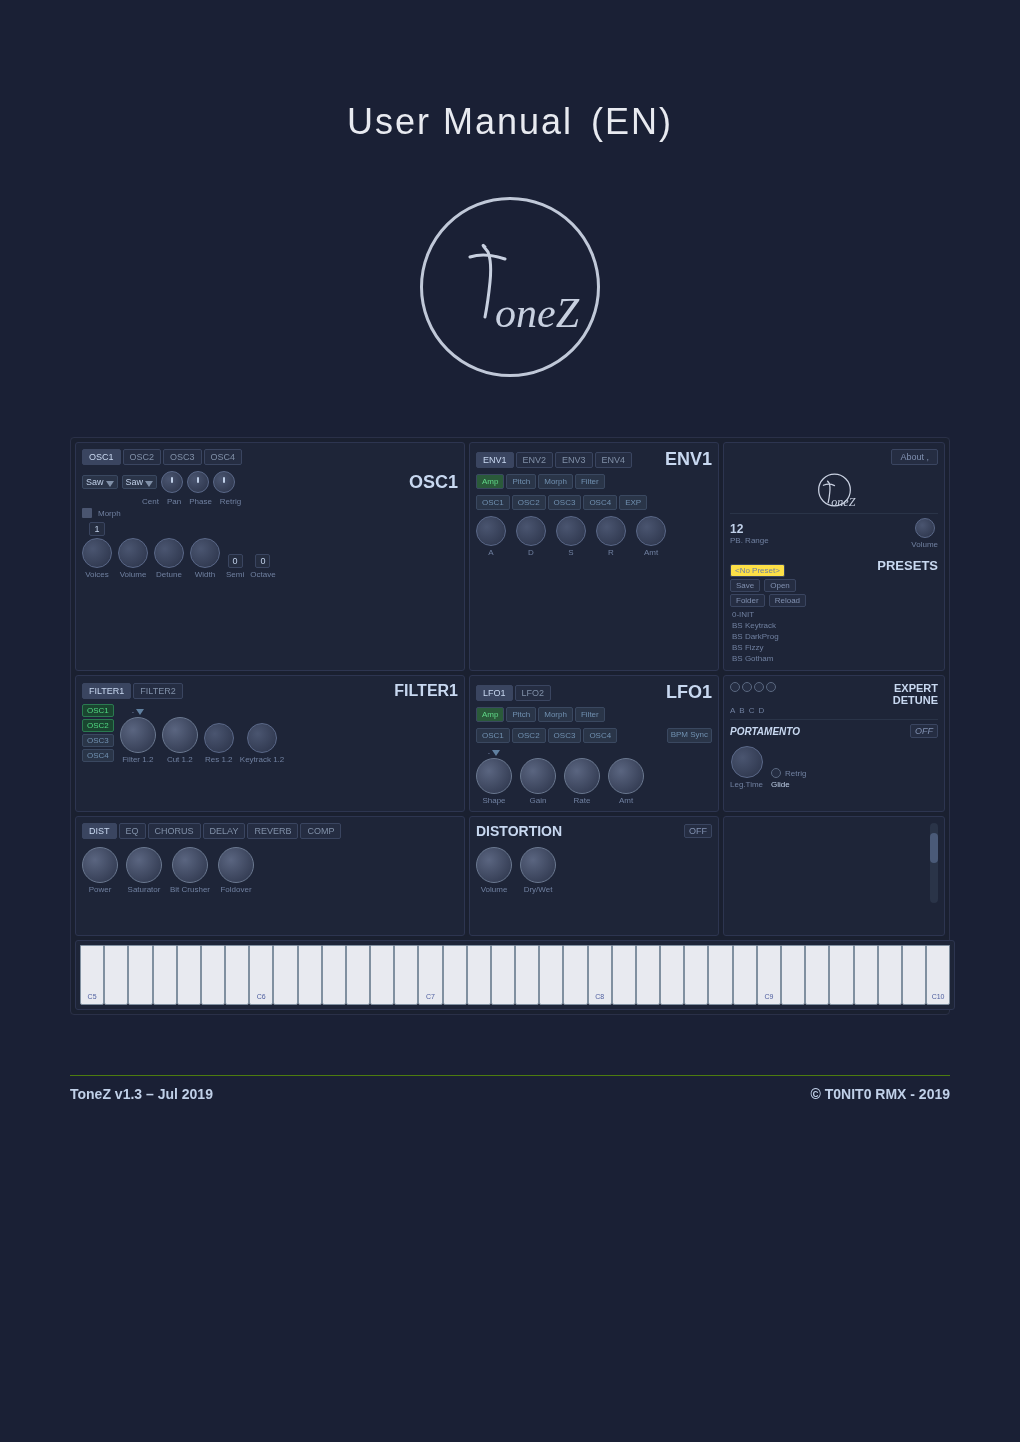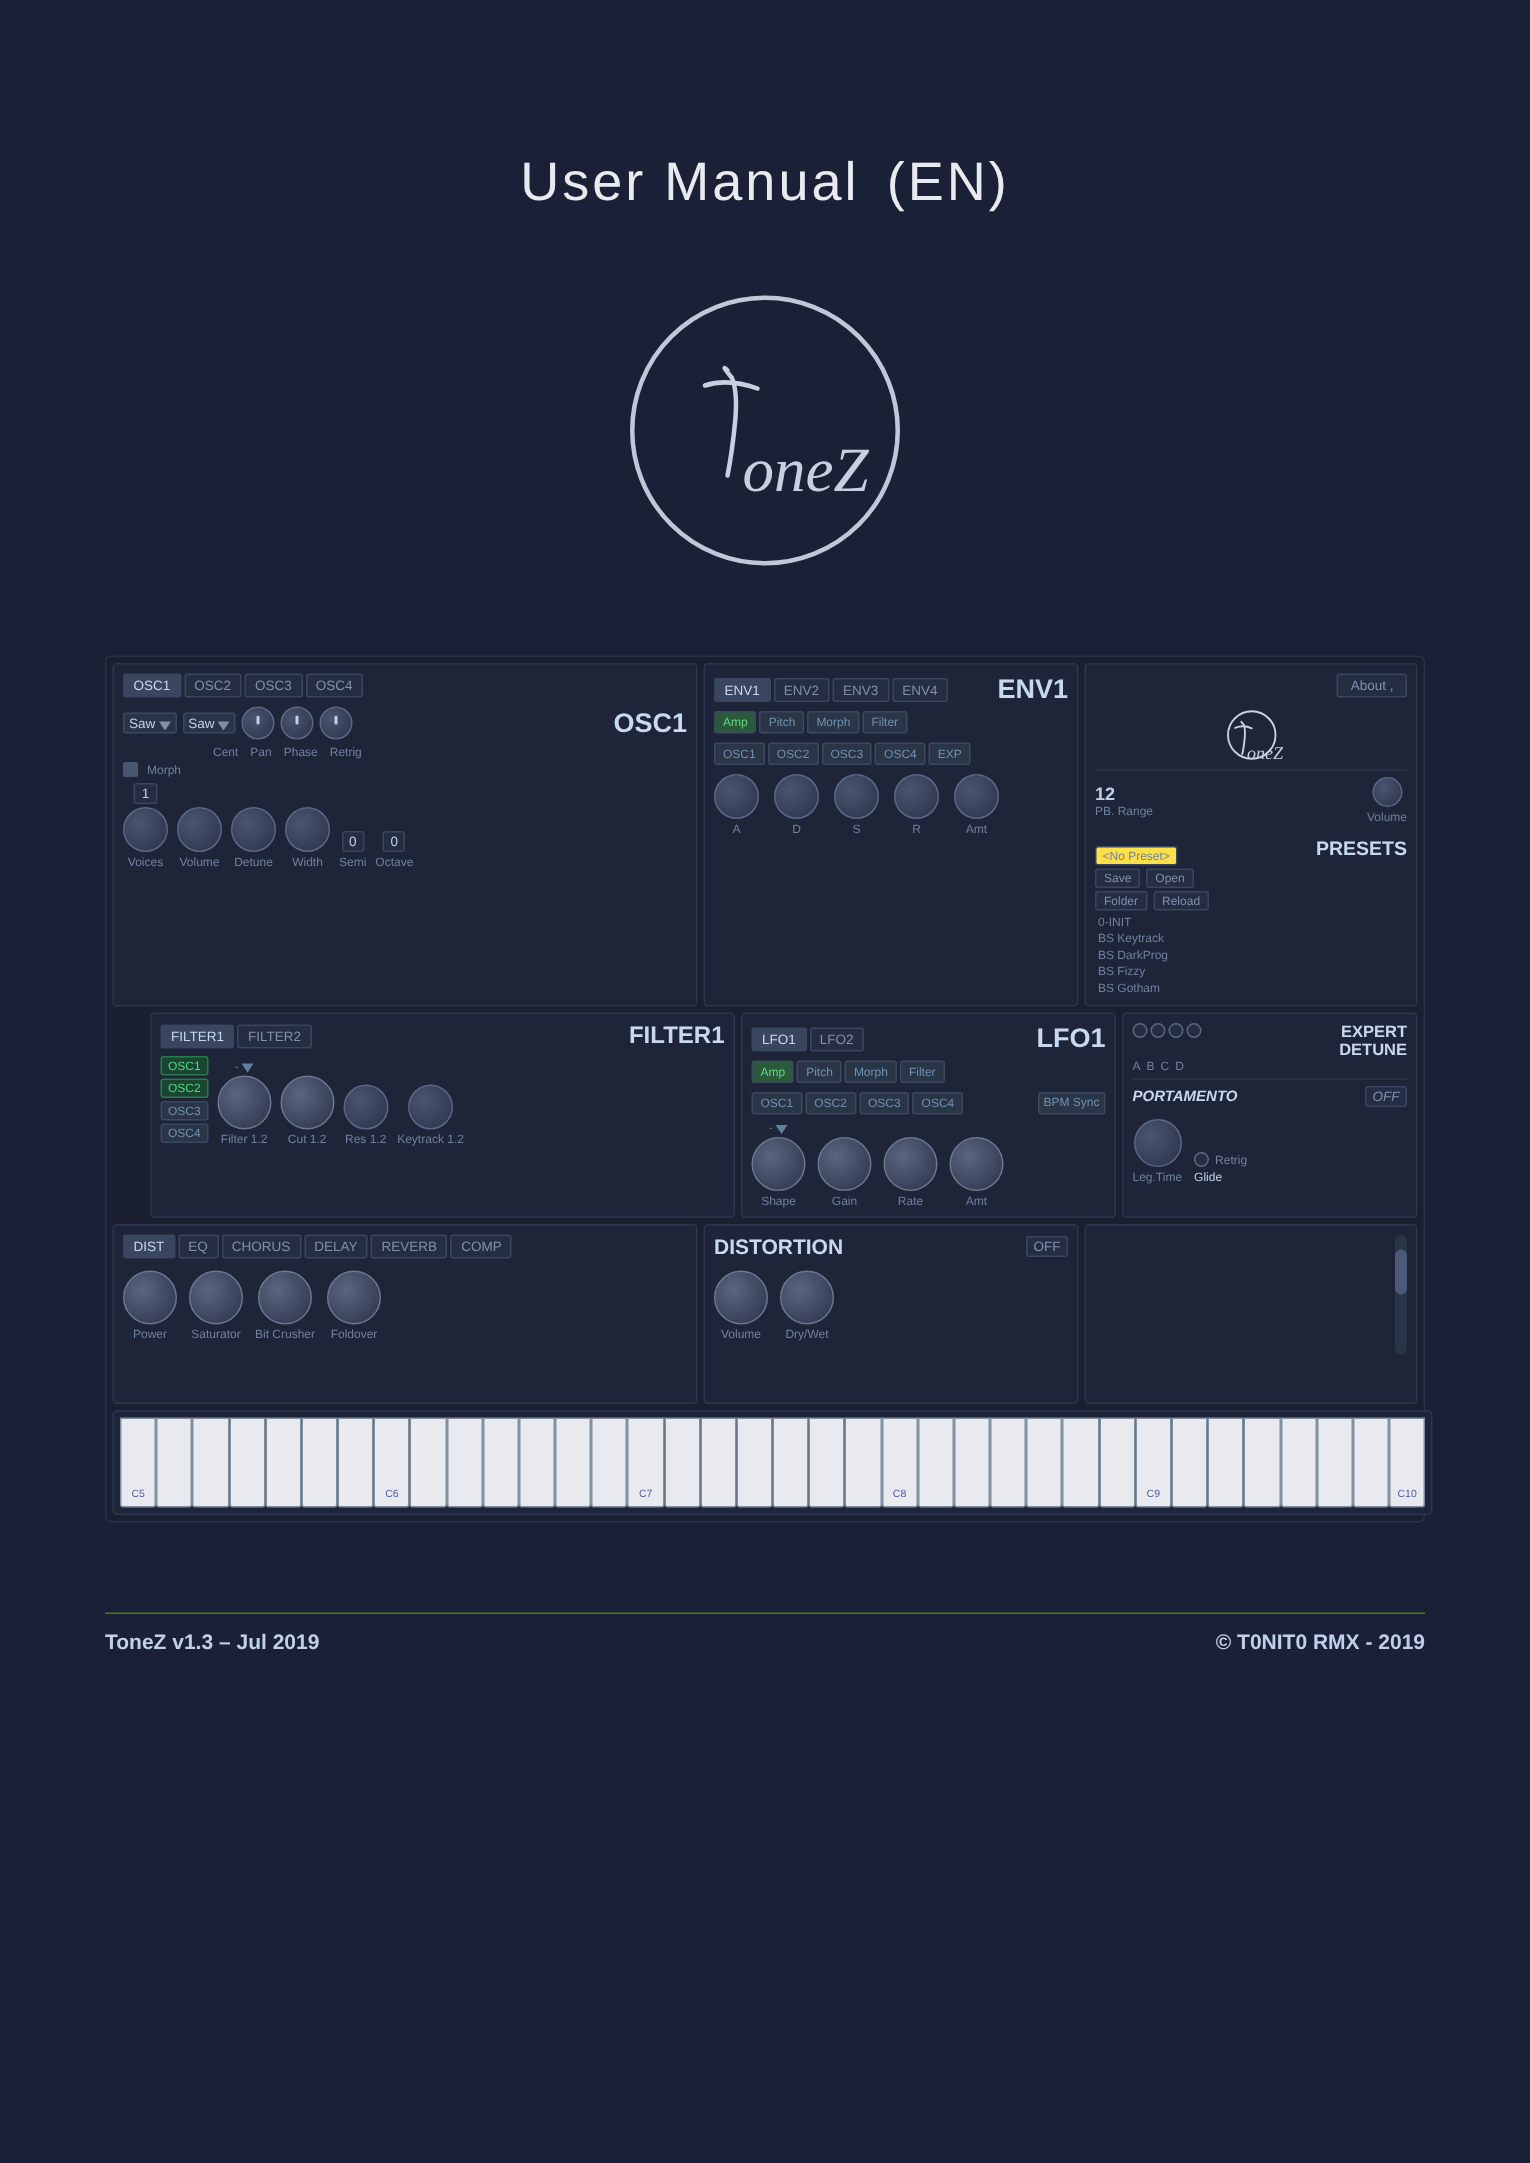--- a/index.html
+++ b/index.html
@@ -307,21 +307,20 @@
 
     
     .synth-mid-row {
       display: flex;
       gap: 4px;
       margin-top: 4px;
     }
 
     .filter-panel {
       flex: 0 0 390px;
-      margin-left: 25px;
     }
 
     .lfo-panel {
       flex: 0 0 250px;
     }
 
     .expert-panel {
       flex: 1;
       background: #1e2538;
       border: 1px solid #2d3550;

